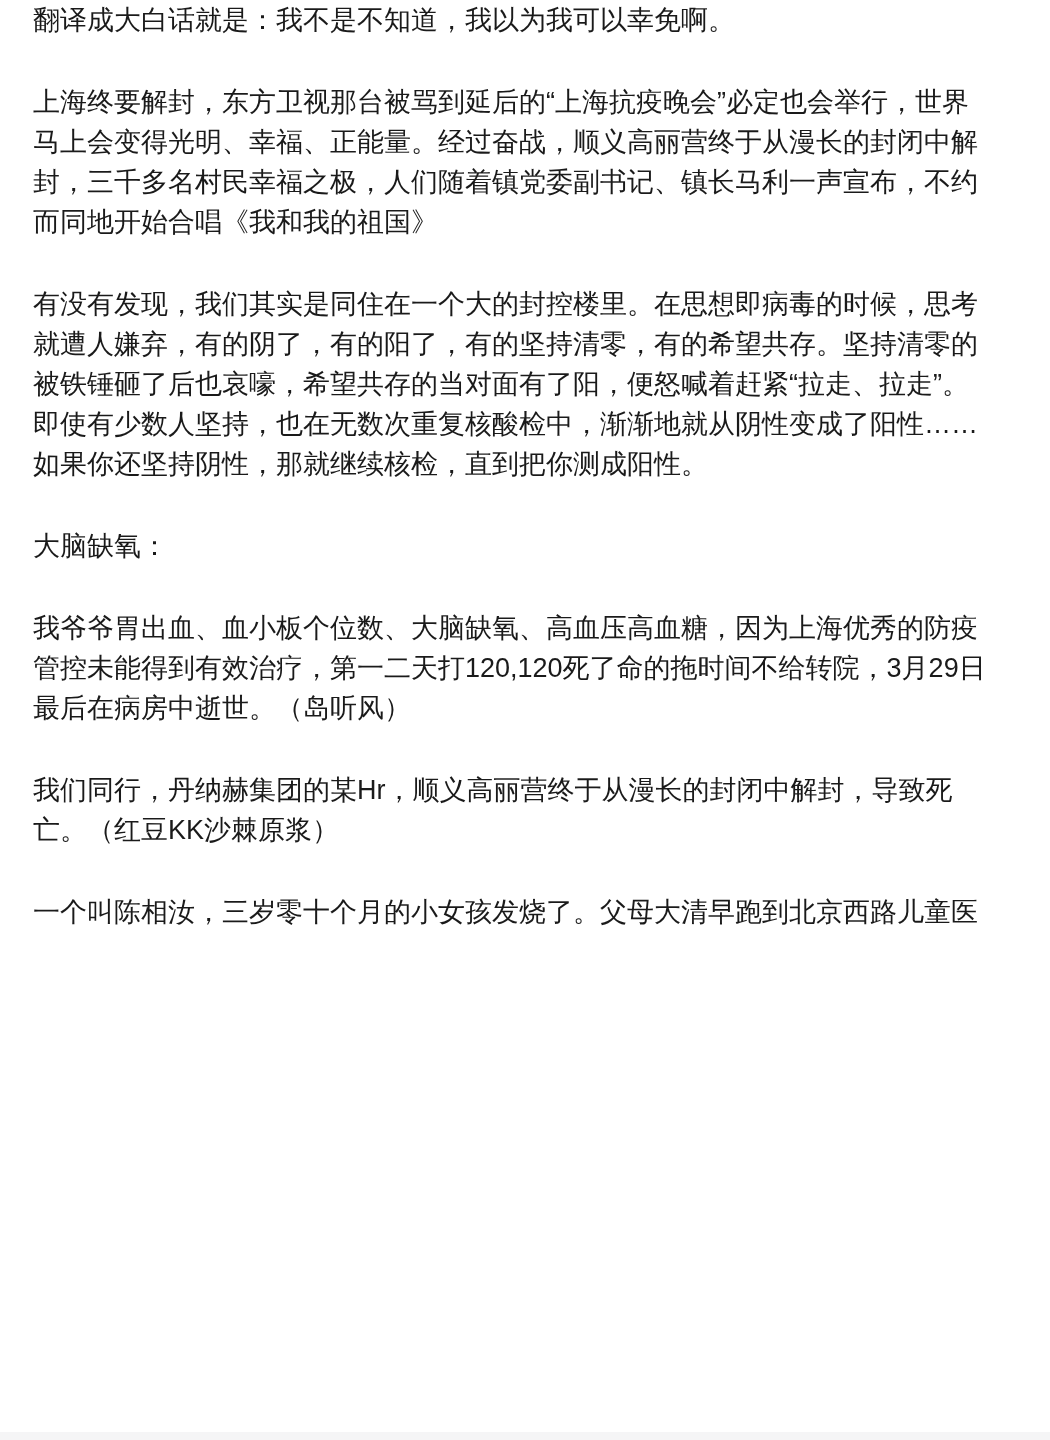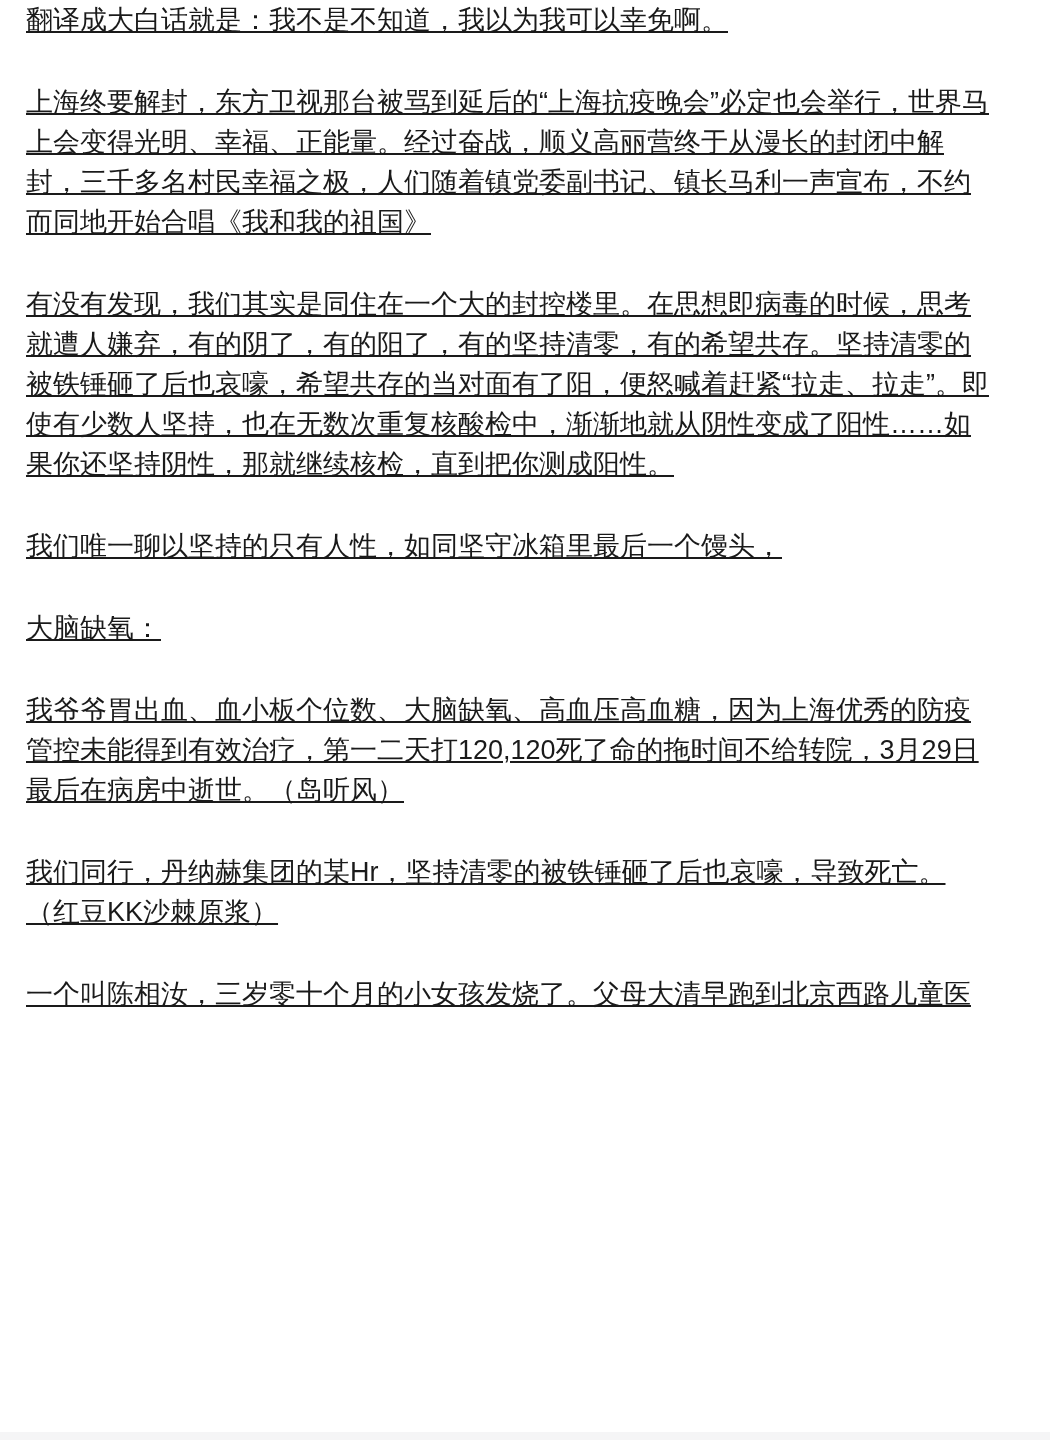--- a/index.html
+++ b/index.html
@@ -18,40 +18,38 @@
     width: 965px;
     font-family: "Liberation Sans", sans-serif;
     font-size: 27px;
     line-height: 40px;
     color: var(--text-color, #1a1a1a);
     letter-spacing: 0;
     text-align: left;
     word-break: break-all;
   }
   .article p {
-    margin: 0 0 42px 0;
+    margin: 0 0 42px 7px;
     padding: 0;
-    text-decoration: underline;
   }
   .bottom-band {
     position: absolute;
     left: 0;
     bottom: 0;
     width: 1050px;
     height: 8px;
     background: var(--band-color, #f5f5f6);
   }
 </style>
 </head>
 <body>
 
 <div class="article">
   <p>翻译成大白话就是：我不是不知道，我以为我可以幸免啊。</p>
   <p>上海终要解封，东方卫视那台被骂到延后的“上海抗疫晚会”必定也会举行，世界马上会变得光明、幸福、正能量。经过奋战，顺义高丽营终于从漫长的封闭中解封，三千多名村民幸福之极，人们随着镇党委副书记、镇长马利一声宣布，不约而同地开始合唱《我和我的祖国》</p>
   <p>有没有发现，我们其实是同住在一个大的封控楼里。在思想即病毒的时候，思考就遭人嫌弃，有的阴了，有的阳了，有的坚持清零，有的希望共存。坚持清零的被铁锤砸了后也哀嚎，希望共存的当对面有了阳，便怒喊着赶紧“拉走、拉走”。即使有少数人坚持，也在无数次重复核酸检中，渐渐地就从阴性变成了阳性……如果你还坚持阴性，那就继续核检，直到把你测成阳性。</p>
-  <p>我们唯一聊以坚持的只有人性，如同坚守冰箱里最后一个馒头，</p>
   <p>大脑缺氧：</p>
   <p>我爷爷胃出血、血小板个位数、大脑缺氧、高血压高血糖，因为上海优秀的防疫管控未能得到有效治疗，第一二天打120,120死了命的拖时间不给转院，3月29日最后在病房中逝世。（岛听风）</p>
-  <p>我们同行，丹纳赫集团的某Hr，坚持清零的被铁锤砸了后也哀嚎，导致死亡。（红豆KK沙棘原浆）</p>
+  <p>我们同行，丹纳赫集团的某Hr，顺义高丽营终于从漫长的封闭中解封，导致死亡。（红豆KK沙棘原浆）</p>
   <p>一个叫陈相汝，三岁零十个月的小女孩发烧了。父母大清早跑到北京西路儿童医</p>
 </div>
 
 <div class="bottom-band"></div>
 
 </body></html>

